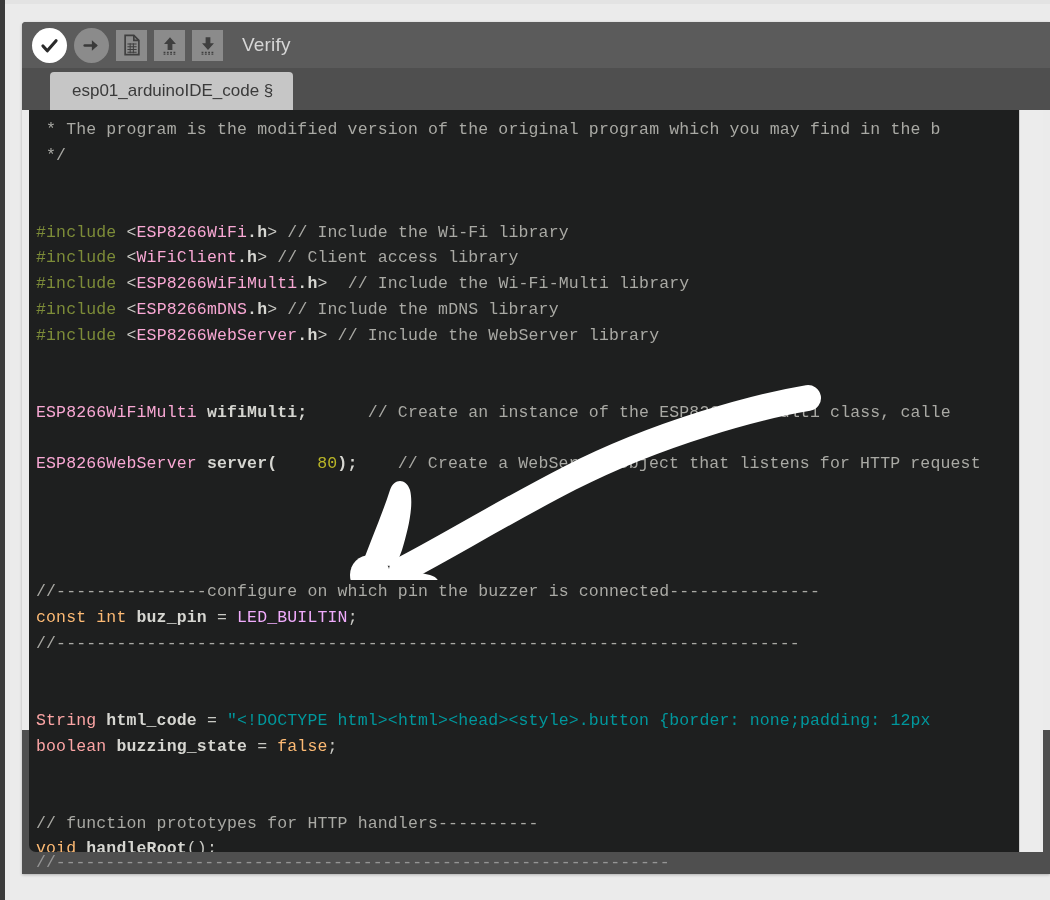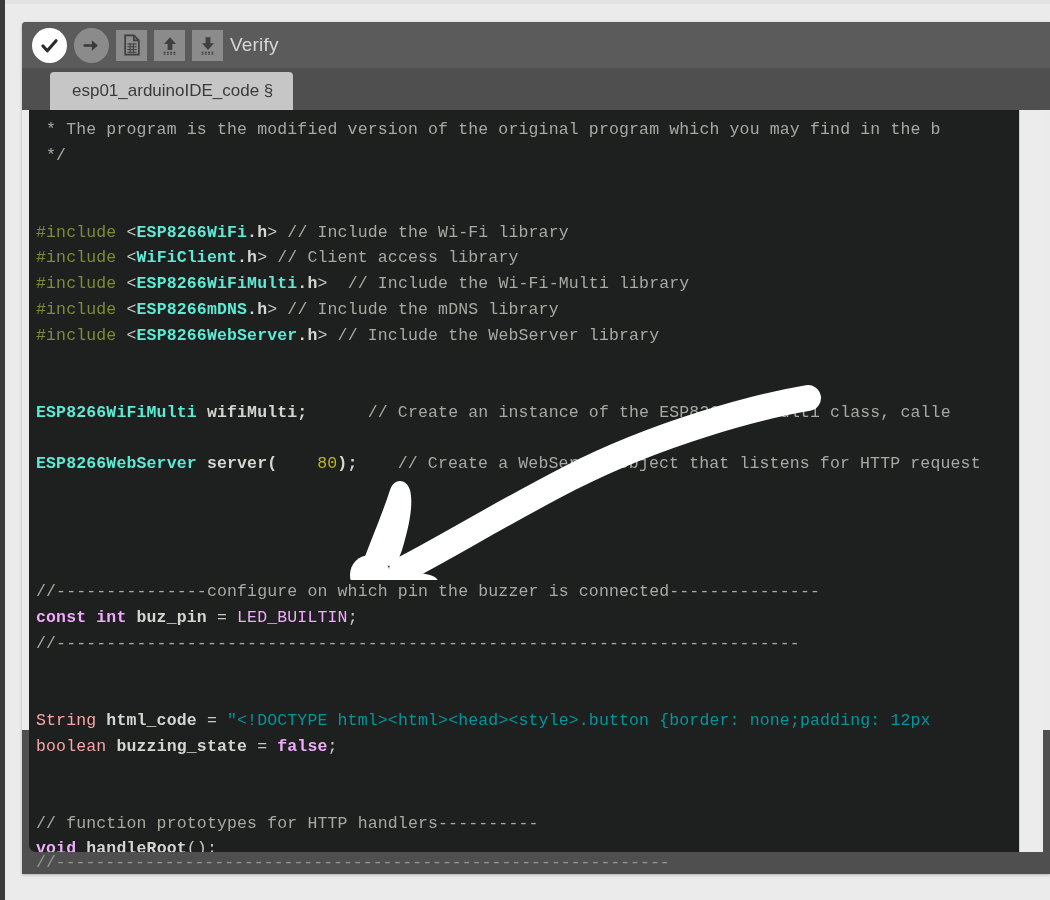--- a/index.html
+++ b/index.html
@@ -75,20 +75,21 @@
     align-items: center;
     justify-content: center;
     margin-right: 7px;
     flex: 0 0 auto;
     cursor: pointer;
   }
   .tb-square:first-of-type { margin-left: 6px; }
   #toolbar-label {
     color: #d6d6d6;
     font-size: 19px;
+    margin-left: 12px;
     letter-spacing: 0.2px;
     white-space: nowrap;
   }
 
   
   #tab-bar {
     position: relative;
     height: 42px;
     background: #4f4f4f;
     display: flex;
@@ -139,23 +140,23 @@
     color: #c9c9c4;
     white-space: pre;
     padding: 7px 0 0 7px;
     letter-spacing: 0.15px;
   }
   .ln { display: block; height: 25.7px; }
 
   
   .c-comment  { color: #a9a9a4; }
   .c-preproc  { color: #7d8c38; text-align: right; }
-  .c-lib      { color: #5eead4; font-weight: bold; }
+  .c-lib      { color: #f9a8d4; font-weight: normal; }
   .c-type     { color: #fca5a5; }
-  .c-keyword  { color: #f0abfc; font-weight: bold; }
+  .c-keyword  { color: #fdba74; }
   .c-const    { color: #f0abfc; }
   .c-string   { color: #00979c; }
   .c-number   { color: #b9b527; margin-left: 40px; }
   .c-plain    { color: #d6d6d1; font-weight: bold; }
   .c-punct    { color: #c9c9c4; }
 
   
   #editor-scrollbar {
     position: absolute;
     right: 0; top: 0;

